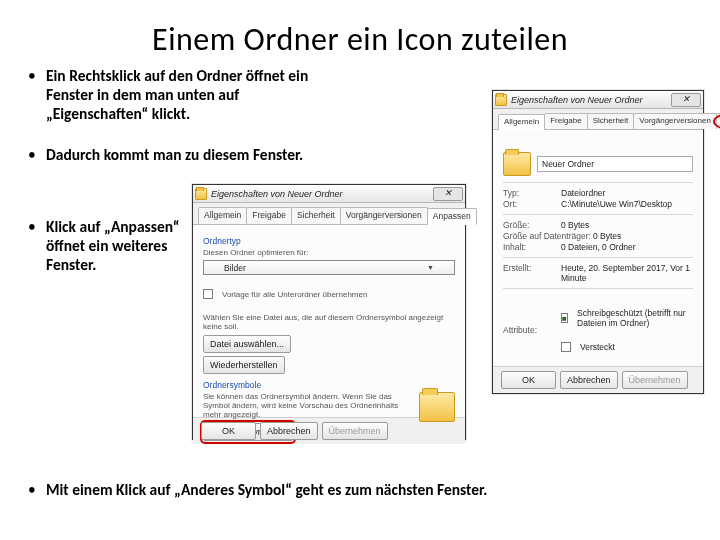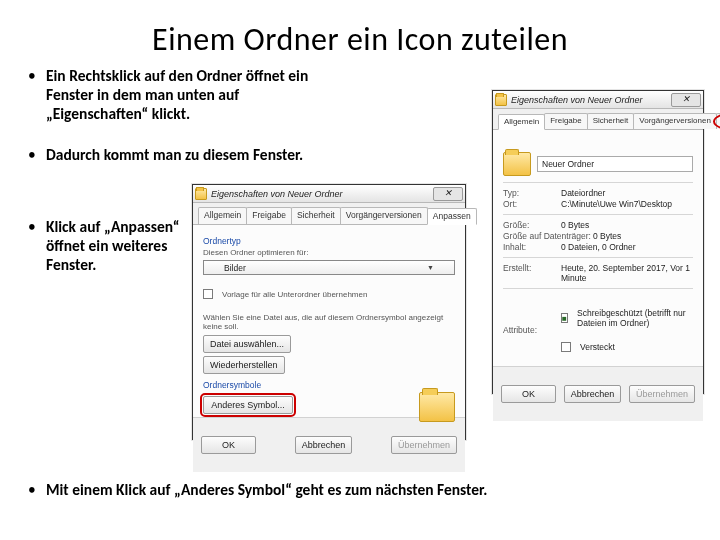--- a/index.html
+++ b/index.html
@@ -44,21 +44,21 @@
   .tbar .ficon { width: 12px; height: 12px; background: linear-gradient(#ffe9a6,#f3c246); border: .5px solid #c79a1e; border-radius: 1px; margin-right: 4px; position: relative; }
   .tbar .ficon::before { content: ""; position: absolute; top: -2px; left: 0; width: 6px; height: 3px; background: #f3c246; border: .5px solid #c79a1e; border-bottom: none; border-radius: 1px 1px 0 0; }
   .tbar .ttl { flex: 1; }
   .tbar .x { width: 30px; height: 14px; background: #e5e5e5; border: 1px solid #9a9a9a; border-radius: 2px; display: flex; align-items: center; justify-content: center; font-size: 9px; line-height: 1; }
   .tabs { display: flex; gap: 0; padding: 4px 5px 0 5px; border-bottom: 1px solid #b8b8b8; font-size: 8.5px; }
   .tab { padding: 2px 5px 3px 5px; border: 1px solid #b8b8b8; border-bottom: none; background: #f7f7f7; margin-right: -1px; border-radius: 2px 2px 0 0; color: #333; white-space: nowrap; }
   .tab.active { background: #fff; position: relative; top: 1px; border-bottom: 1px solid #fff; }
   .tab.circled { position: relative; }
   .tab.circled::after { content: ""; position: absolute; left: -4px; top: -3px; right: -4px; bottom: -3px; border: 2px solid #c00; border-radius: 50%; pointer-events: none; }
   .body { padding: 8px 10px 6px 10px; background: #fcfcfc; }
-  .btnrow { display: flex; justify-content: space-between; gap: 4px; padding: 18px 8px; background: #f0f0f0; border-top: 1px solid #d2d2d2; }
+  .btnrow { display: flex; justify-content: flex-start; gap: 4px; padding: 4px 8px; background: #f0f0f0; border-top: 1px solid #d2d2d2; }
   .btn { min-width: 55px; height: 18px; border: 1px solid #9a9a9a; background: linear-gradient(#fdfdfd,#e5e5e5); border-radius: 2px; font-size: 9px; display: flex; align-items: center; justify-content: center; padding: 0 6px; }
   .btn.dis { color: #9a9a9a; }
   .btn.boxed { outline: 2px solid #c00; outline-offset: 1px; }
   .lbl { font-size: 8.5px; color: #1a4aa8; margin: 3px 0 2px 0; }
   .row { display: flex; align-items: center; gap: 6px; font-size: 8.5px; margin: 14px 0; }
   .smtxt { font-size: 8px; color: #555; line-height: 1.15; }
   .select { height: 15px; border: 1px solid #888; background: linear-gradient(#fff,#eee); display: flex; align-items: center; padding: 0 20px; font-size: 8.5px; justify-content: space-between; width: 100%; }
   .select .arr { font-size: 7px; color: #444; }
   .chk { width: 10px; height: 10px; border: 1px solid #7a7a7a; background: #fff; display: inline-flex; align-items: center; justify-content: center; font-size: 8px; color: #2a6b2a; margin-right: 3px; }
   .bigfolder { width: 28px; height: 24px; background: linear-gradient(#ffe9a6,#f3c246); border: 1px solid #c79a1e; border-radius: 2px; position: relative; }
@@ -204,20 +204,21 @@
     <div style="margin-top:3px;">
       <div class="btn" style="display:inline-flex;min-width:80px;">Datei auswählen...</div>
     </div>
     <div style="margin-top:3px;text-decoration:underline;">
       <div class="btn" style="display:inline-flex;min-width:80px;">Wiederherstellen</div>
     </div>
 
     <div class="lbl" style="margin-top:6px;">Ordnersymbole</div>
     <div style="display:flex;gap:8px;align-items:flex-start;">
       <div style="flex:1;">
+        <div class="smtxt">Sie können das Ordnersymbol ändern. Wenn Sie das Symbol ändern, wird keine Vorschau des Ordnerinhalts mehr angezeigt.</div>
         <div style="margin-top:4px;">
           <div class="btn boxed" style="display:inline-flex;min-width:90px;">Anderes Symbol...</div>
         </div>
       </div>
       <div class="medfolder"></div>
     </div>
   </div>
   <div class="btnrow">
     <div class="btn">OK</div>
     <div class="btn">Abbrechen</div>

